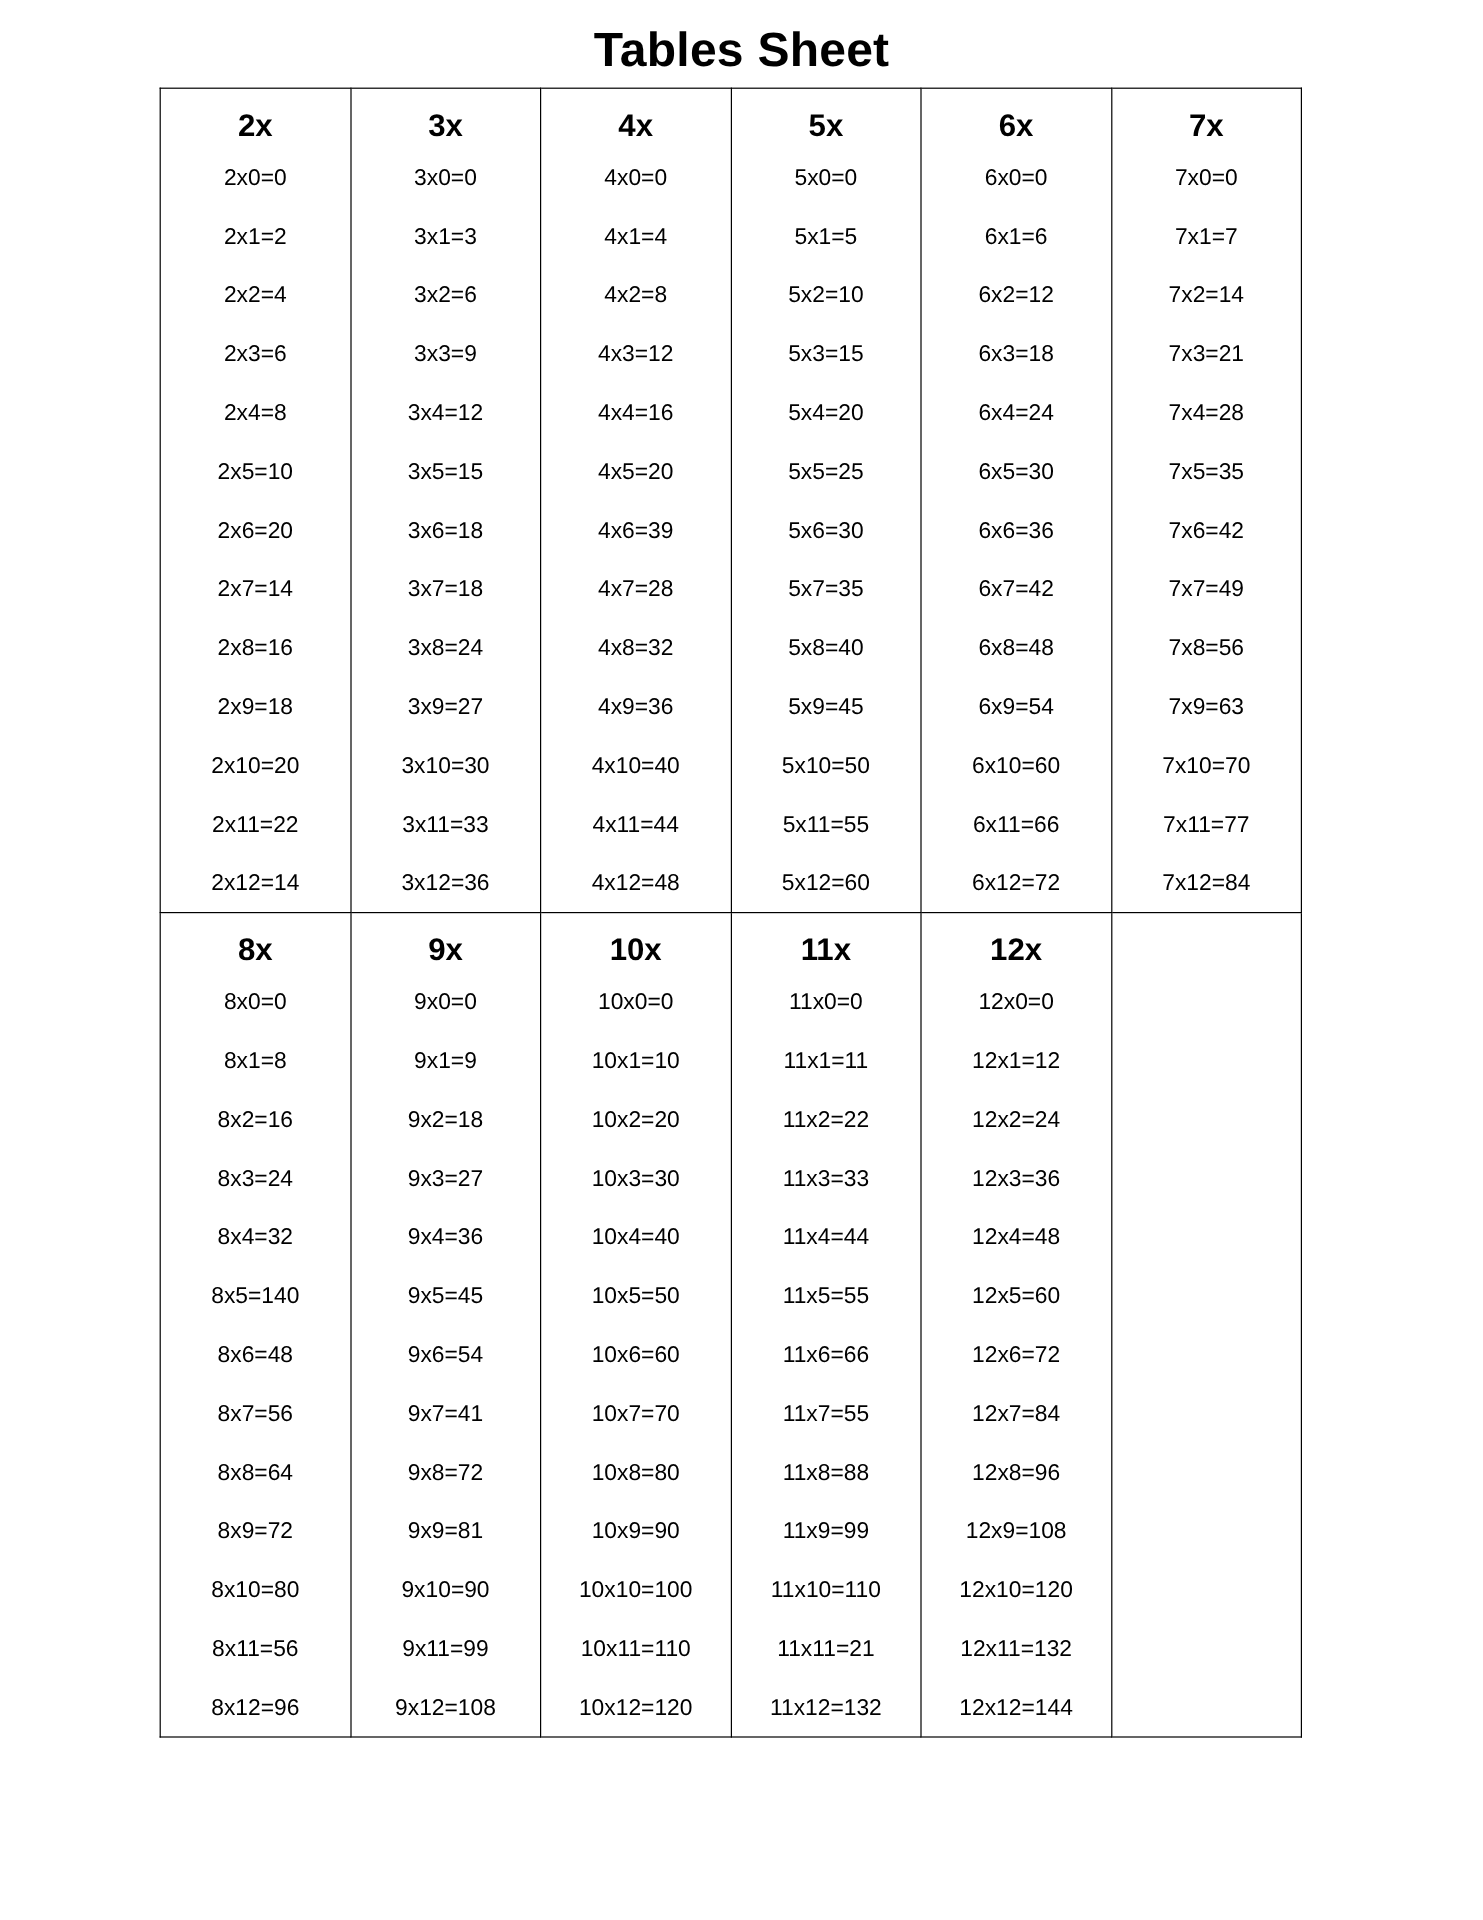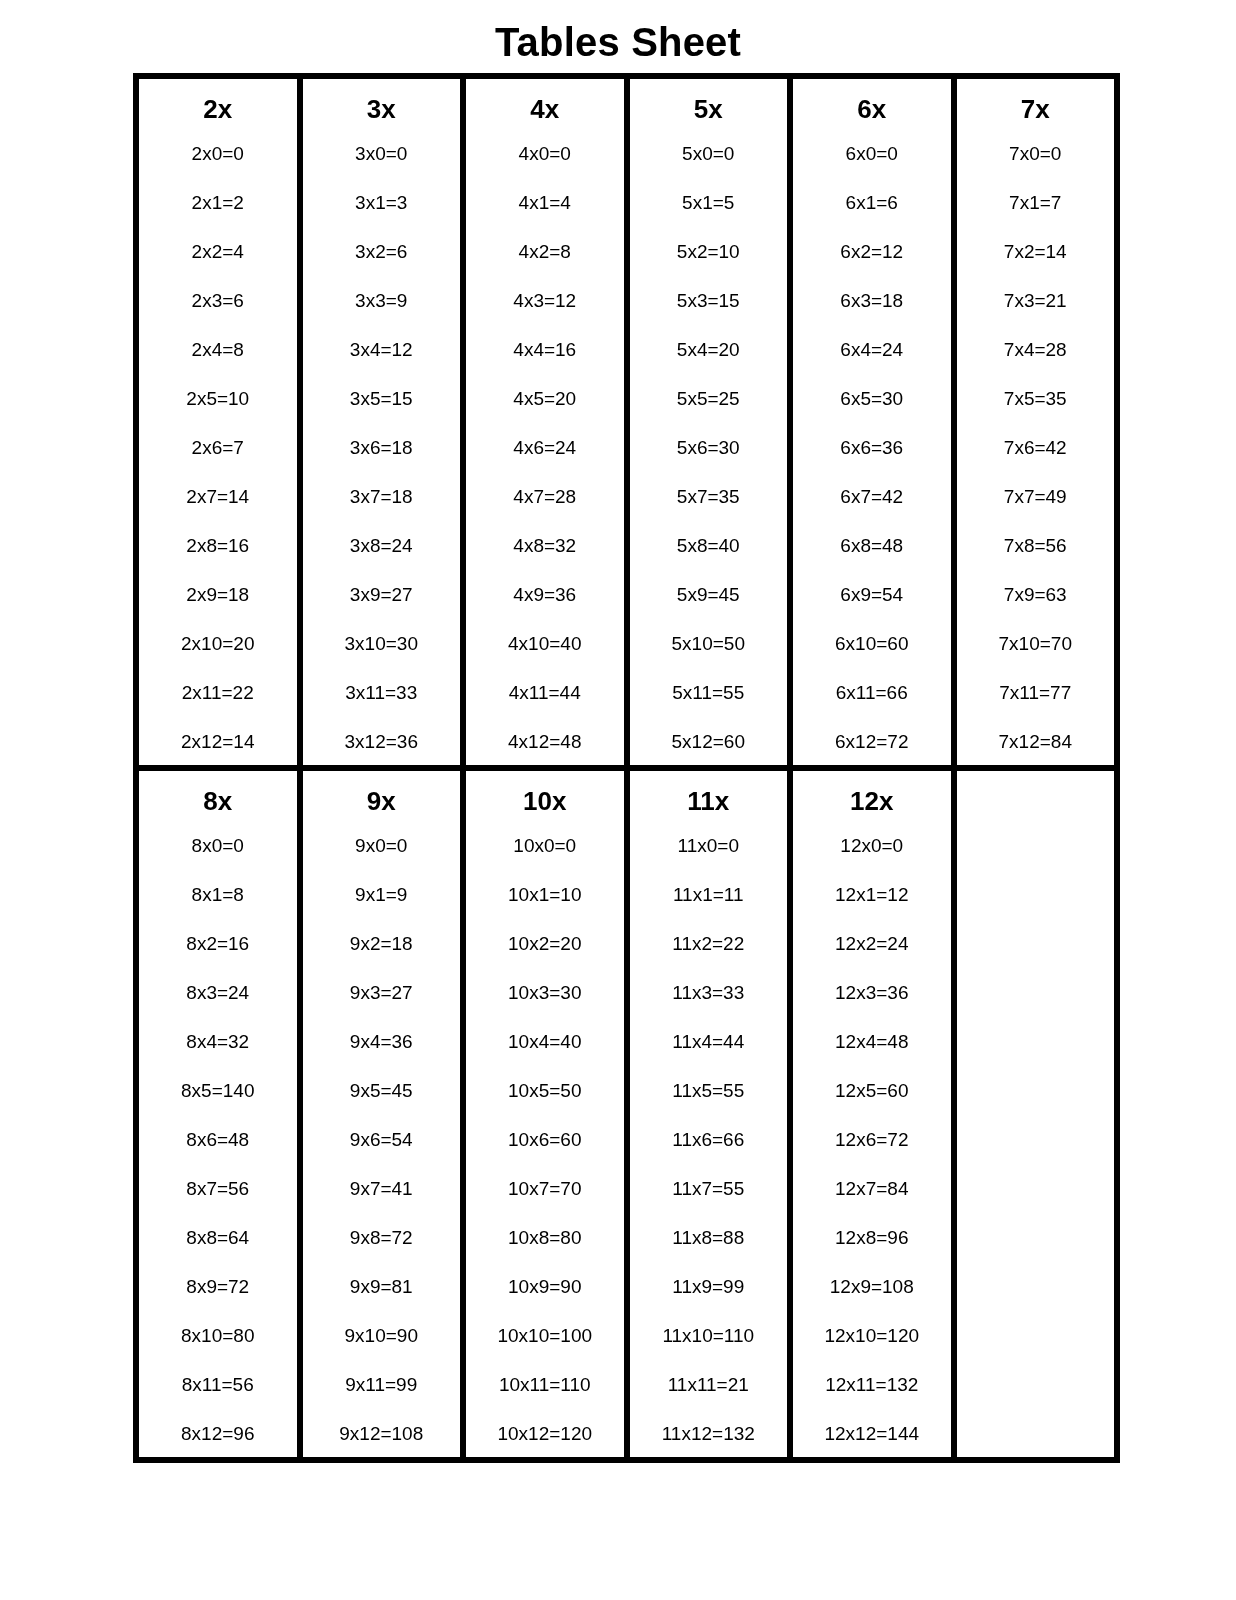--- a/index.html
+++ b/index.html
@@ -38,21 +38,21 @@
   .tables-grid {
     position: absolute;
     left: 133px;
     top: 73px;
     width: 945px;
     border-collapse: collapse;
     table-layout: fixed;
   }
 
   .tables-grid td.tcell {
-    border: 6px solid #000000;
+    border: 1px solid #000000;
     width: 157.5px;
     vertical-align: top;
     padding: 0;
     background: #ffffff;
   }
 
   .block-inner {
     display: block;
     padding-top: 17px;
     padding-bottom: 6px;
@@ -99,21 +99,21 @@
       <tr id="block-row-0">
           <td class="tcell">
             <span class="block-inner">
               <span class="col-head">2x</span>
               <span class="fact">2x0=0</span>
               <span class="fact">2x1=2</span>
               <span class="fact">2x2=4</span>
               <span class="fact">2x3=6</span>
               <span class="fact">2x4=8</span>
               <span class="fact">2x5=10</span>
-              <span class="fact">2x6=7</span>
+              <span class="fact">2x6=20</span>
               <span class="fact">2x7=14</span>
               <span class="fact">2x8=16</span>
               <span class="fact">2x9=18</span>
               <span class="fact">2x10=20</span>
               <span class="fact">2x11=22</span>
               <span class="fact">2x12=14</span>
             </span>
           </td>
           <td class="tcell">
             <span class="block-inner">
@@ -135,21 +135,21 @@
           </td>
           <td class="tcell">
             <span class="block-inner">
               <span class="col-head">4x</span>
               <span class="fact">4x0=0</span>
               <span class="fact">4x1=4</span>
               <span class="fact">4x2=8</span>
               <span class="fact">4x3=12</span>
               <span class="fact">4x4=16</span>
               <span class="fact">4x5=20</span>
-              <span class="fact">4x6=24</span>
+              <span class="fact">4x6=39</span>
               <span class="fact">4x7=28</span>
               <span class="fact">4x8=32</span>
               <span class="fact">4x9=36</span>
               <span class="fact">4x10=40</span>
               <span class="fact">4x11=44</span>
               <span class="fact">4x12=48</span>
             </span>
           </td>
           <td class="tcell">
             <span class="block-inner">

